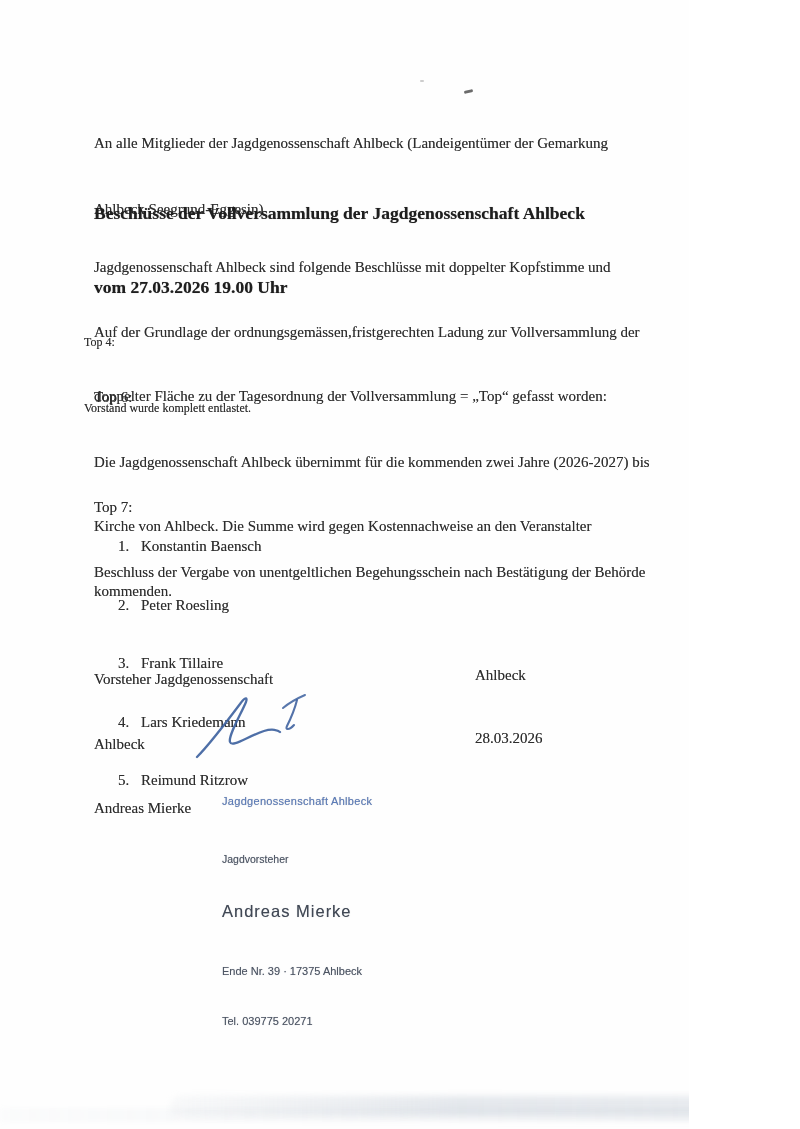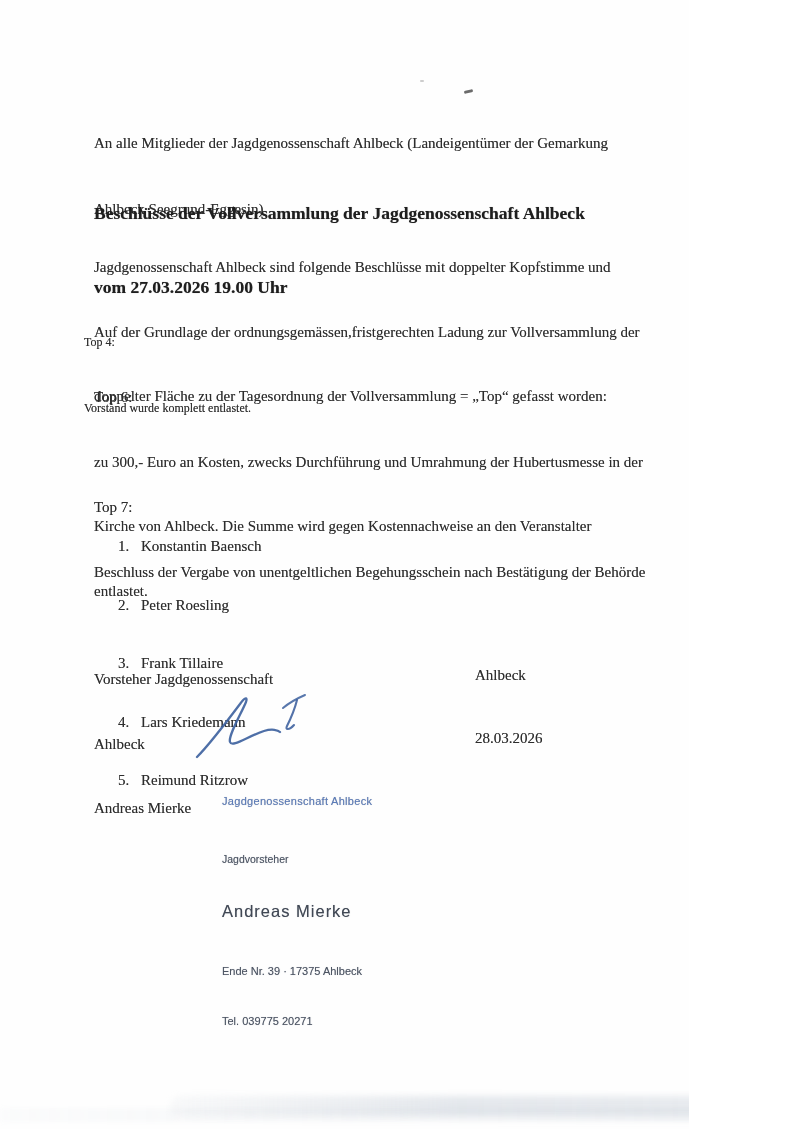--- a/index.html
+++ b/index.html
@@ -75,23 +75,23 @@
     <div>doppelter Fläche zu der Tagesordnung der Vollversammlung = „Top“ gefasst worden:</div>
   </div>
 
   <div class="block top4 scan-text">
     <div>Top 4:</div>
     <div>Vorstand wurde komplett entlastet.</div>
   </div>
 
   <div class="block top6 scan-text">
     <div>Top 6:</div>
-    <div>zu 300,- Euro an Kosten, zwecks Durchführung und Umrahmung der Hubertusmesse in der</div>
+    <div>Die Jagdgenossenschaft Ahlbeck übernimmt für die kommenden zwei Jahre (2026-2027) bis</div>
     <div>Kirche von Ahlbeck. Die Summe wird gegen Kostennachweise an den Veranstalter</div>
-    <div>entlastet.</div>
+    <div>kommenden.</div>
   </div>
 
   <div class="block top7 scan-text">
     <div>Top 7:</div>
     <div>Beschluss der Vergabe von unentgeltlichen Begehungsschein nach Bestätigung der Behörde</div>
   </div>
 
   <div class="block namelist scan-text">
     <div class="row"><span class="num">1.</span><span>Konstantin Baensch</span></div>
     <div class="row"><span class="num">2.</span><span>Peter Roesling</span></div>

